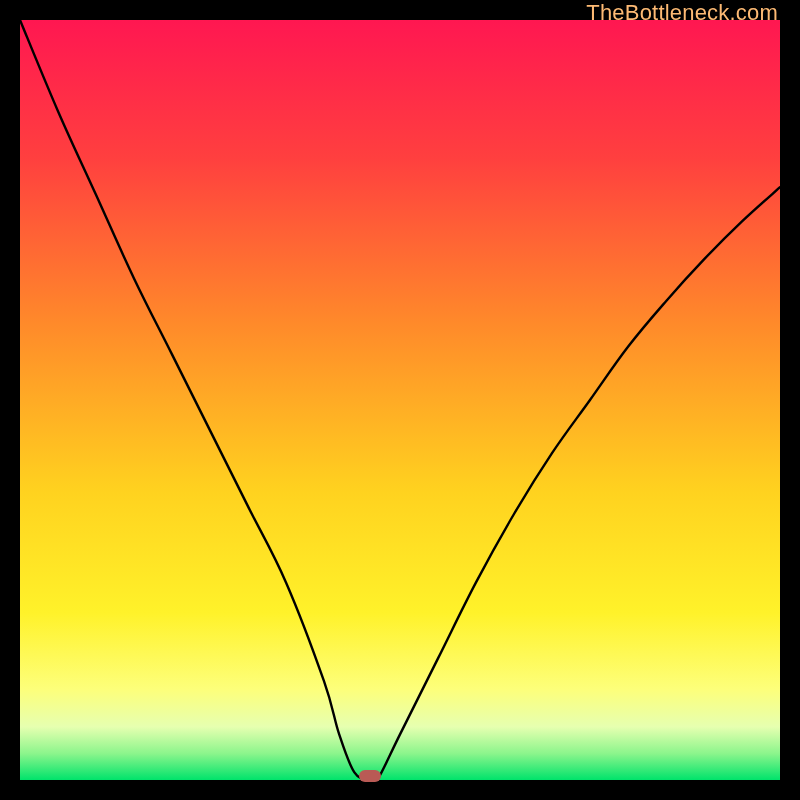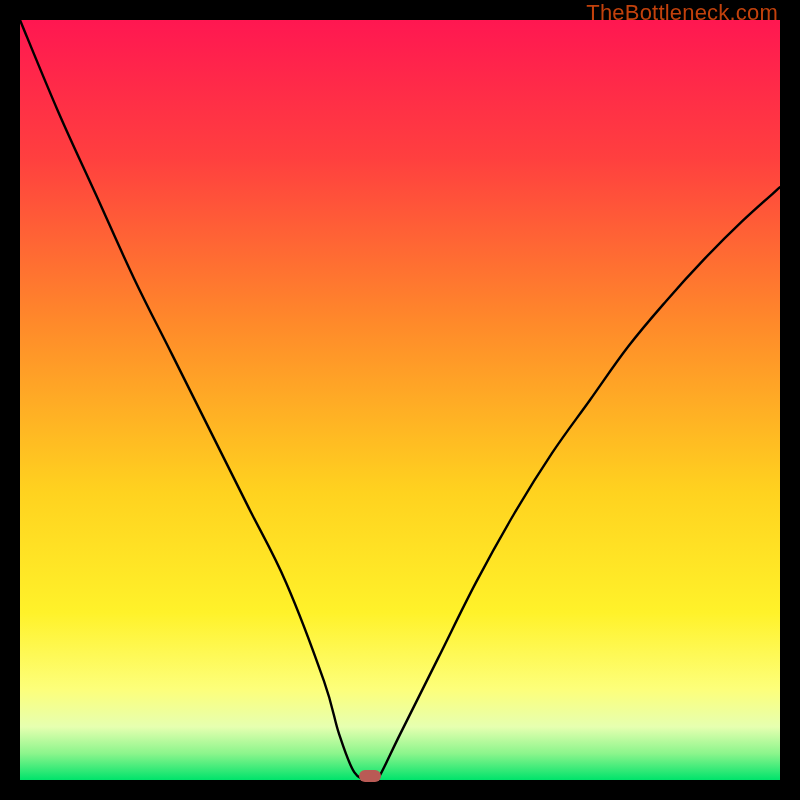--- a/index.html
+++ b/index.html
@@ -23,21 +23,21 @@
     position: absolute;
     left: 0;
     top: 0;
     width: 760px;
     height: 760px;
   }
   .watermark {
     position: absolute;
     top: 0px;
     right: 22px;
-    color: #c2410c;
+    color: #fdba74;
     font-size: 22px;
     font-weight: 500;
     letter-spacing: 0.2px;
     z-index: 30;
     font-family: Arial, sans-serif;
   }
   .marker {
     position: absolute;
     width: 22px;
     height: 12px;

